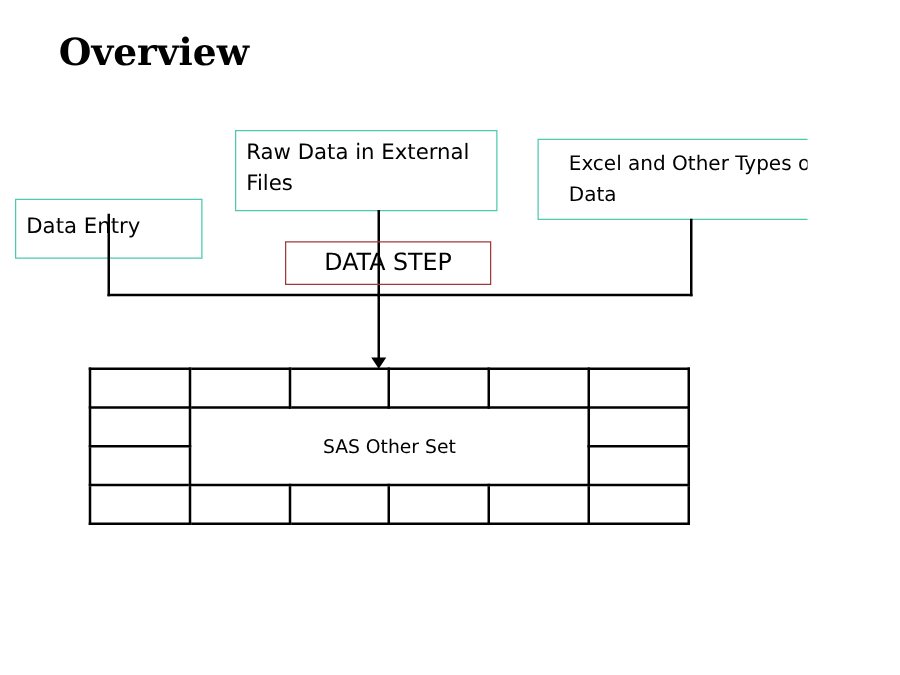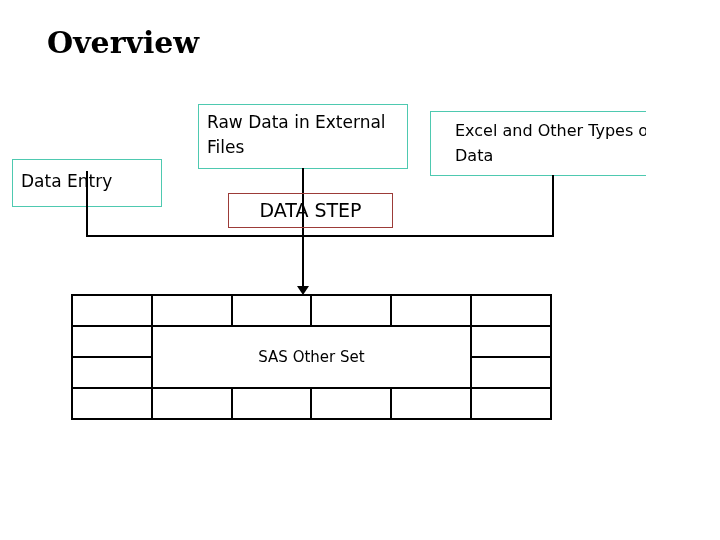--- a/index.html
+++ b/index.html
@@ -44,21 +44,21 @@
   }
   #box-data-entry {
     left: 12px;
     top: 124px;
     width: 150px;
     height: 48px;
     padding-top: 9px;
     margin-top: 35px;
   }
   #box-raw-data {
-    left: 198px;
+    left: 188px;
     top: 104px;
     width: 210px;
     height: 65px;
     padding-top: 5px;
   }
   #box-excel {
     left: 430px;
     top: 111px;
     width: 249px;
     height: 65px;

